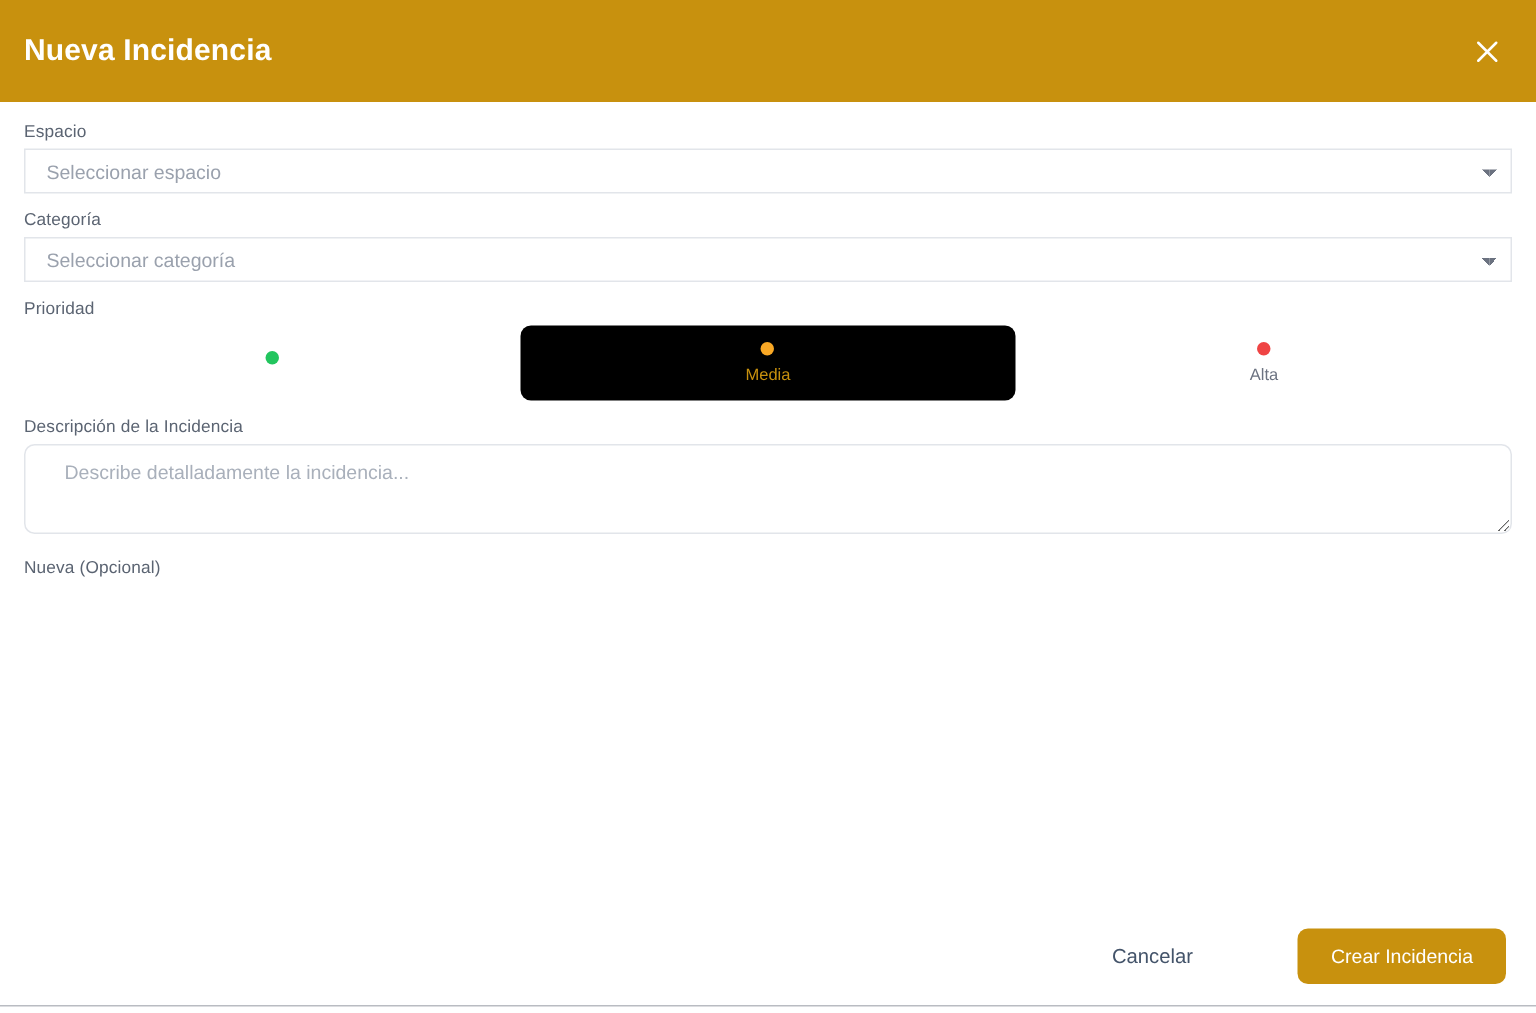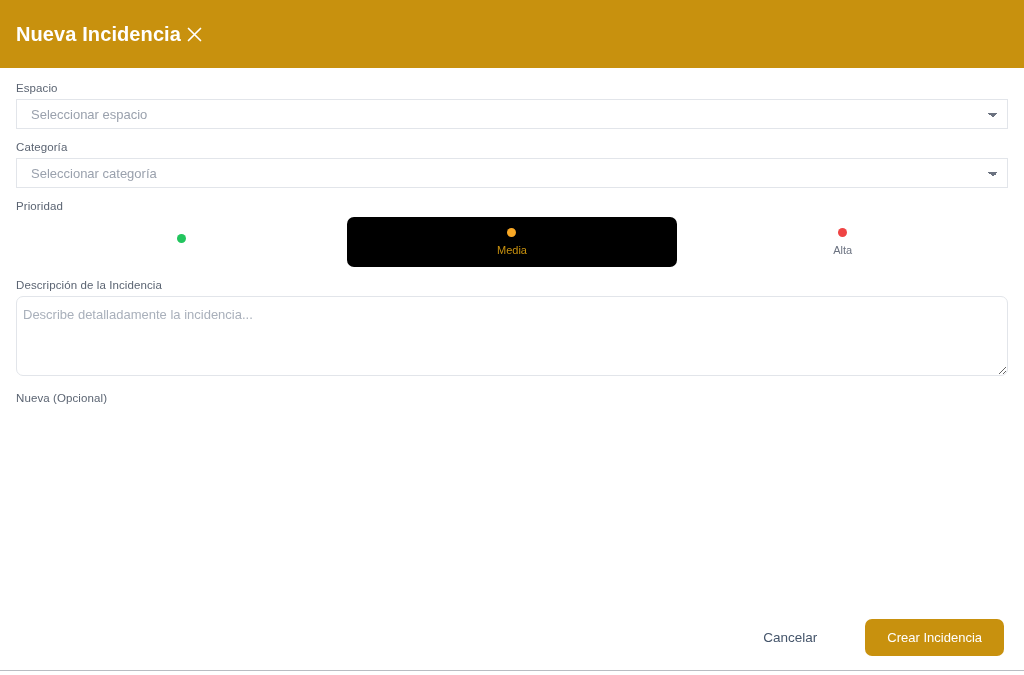--- a/index.html
+++ b/index.html
@@ -42,21 +42,21 @@
     display: flex;
     flex-direction: column;
   }
 
   .modal-header {
     height: 68px;
     flex: 0 0 68px;
     background: #c8910e;
     display: flex;
     align-items: center;
-    justify-content: flex-start;
+    justify-content: space-between;
     padding: 0 20px 0 16px;
   }
   .modal-title {
     color: #ffffff;
     font-size: 20px;
     font-weight: bold;
     letter-spacing: .1px;
   }
   .close-btn {
     width: 26px; height: 26px;
@@ -132,24 +132,24 @@
   .priority-label {
     font-size: 11px;
     color: #6b7280;
     display: block;
   }
   .priority-opt.selected .priority-label { color: #c8910e; }
 
   
   .textarea-control {
     width: 100%;
-    height: 80px;
+    height: 60px;
     border: 1px solid #e2e5ea;
     border-radius: 7px;
-    padding: 10px 6px;
+    padding: 10px 26px;
     font-size: 13px;
     font-family: inherit;
     color: #000000;
     resize: vertical;
     outline: none;
     background: #ffffff;
   }
   .textarea-control::placeholder { color: #a9b0bb; }
 
   
@@ -179,21 +179,21 @@
     letter-spacing: .2px;
   }
 
   
   .modal-footer {
     flex: 0 0 auto;
     height: 62px;
     display: flex;
     align-items: center;
     justify-content: flex-end;
-    gap: 10px;
+    gap: 32px;
     padding: 0 20px 4px 16px;
   }
   .btn-cancel {
     background: none;
     border: none;
     font-size: 13.5px;
     color: #44546a;
     cursor: pointer;
     padding: 8px 14px;
     font-family: inherit;

